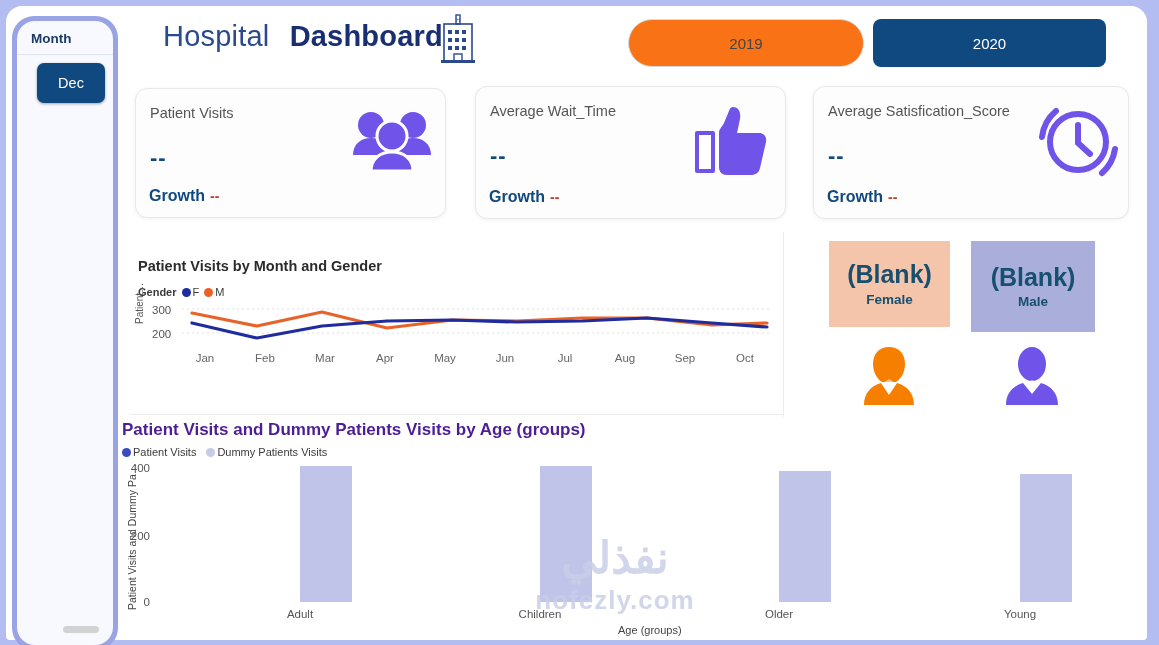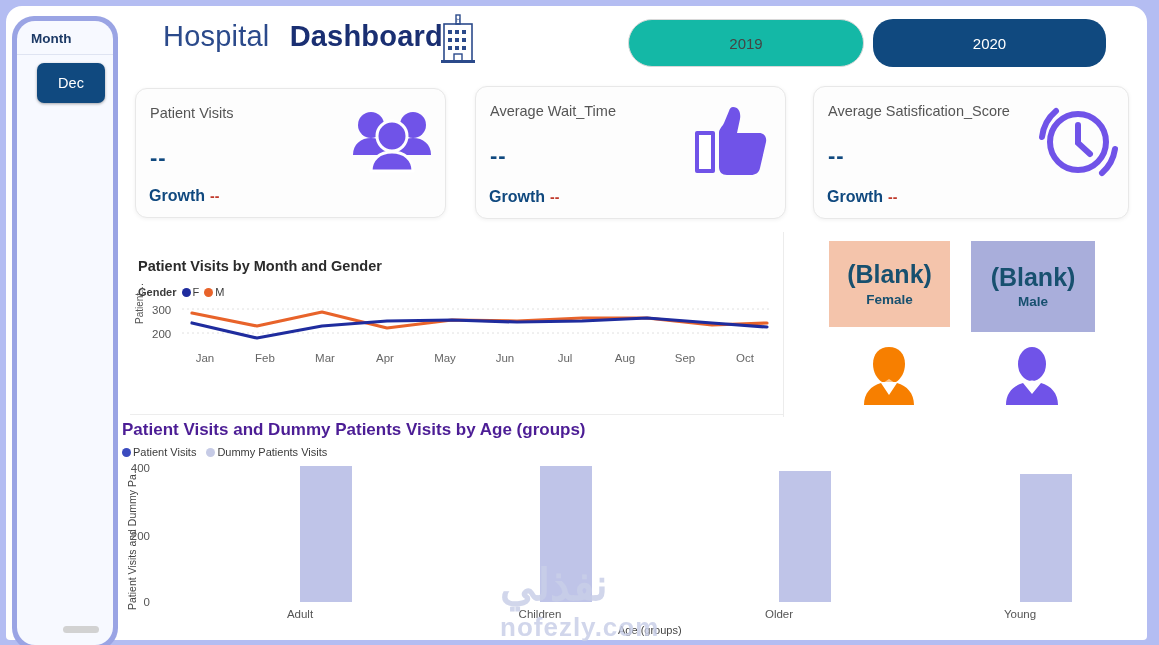--- a/index.html
+++ b/index.html
@@ -65,25 +65,25 @@
   }
   .dash-title b { color: #1a2f72; font-weight: 700; margin-left: 12px; }
 
   .hospital-icon { position: absolute; left: 437px; top: 14px; width: 42px; height: 52px; }
 
   .year-btn {
     position: absolute; top: 19px;
     height: 48px;
     display: flex; align-items: center; justify-content: center;
     font-size: 15px;
-    border-radius: 20px;
+    border-radius: 8px;
   }
   .year-2019 {
     left: 628px; width: 236px;
-    background: #14b8a6; color: #444;
+    background: #f97316; color: #444;
     border: 1px solid #d8d8d8;
     border-radius: 26px;
   }
   .year-2020 {
     left: 873px; width: 233px;
     background: #10497f; color: #ffffff;
   }
 
   
   .kpi {
@@ -165,22 +165,22 @@
   .bc-ytick { position: absolute; font-size: 11.5px; color: #555; text-align: right; width: 26px; }
   .bar {
     position: absolute; bottom: 0;
     width: 52px; background: #bfc4e8;
   }
   .bar-label { position: absolute; top: 196px; font-size: 11.5px; color: #555; text-align: center; width: 80px; }
   .bc-xlabel { position: absolute; left: 500px; top: 212px; font-size: 11px; color: #444; }
 
   
   .watermark {
-    position: absolute; left: 500px; top: 563px;
-    width: 230px; 
+    position: absolute; left: 500px; top: 536px;
+    width: 230px; text-align: center;
     pointer-events: none; user-select: none;
   }
   .wm-ar { font-size: 44px; color: #c9cfe8; font-weight: 700; letter-spacing: 2px; line-height: 1; opacity: .85; }
   .wm-en { font-size: 26px; color: #c9cfe8; font-weight: 700; letter-spacing: 1px; margin-top: 5px; opacity: .85; }
 </style>
 </head>
 <body>
 
 <div id="root">
   <div class="canvas"></div>

